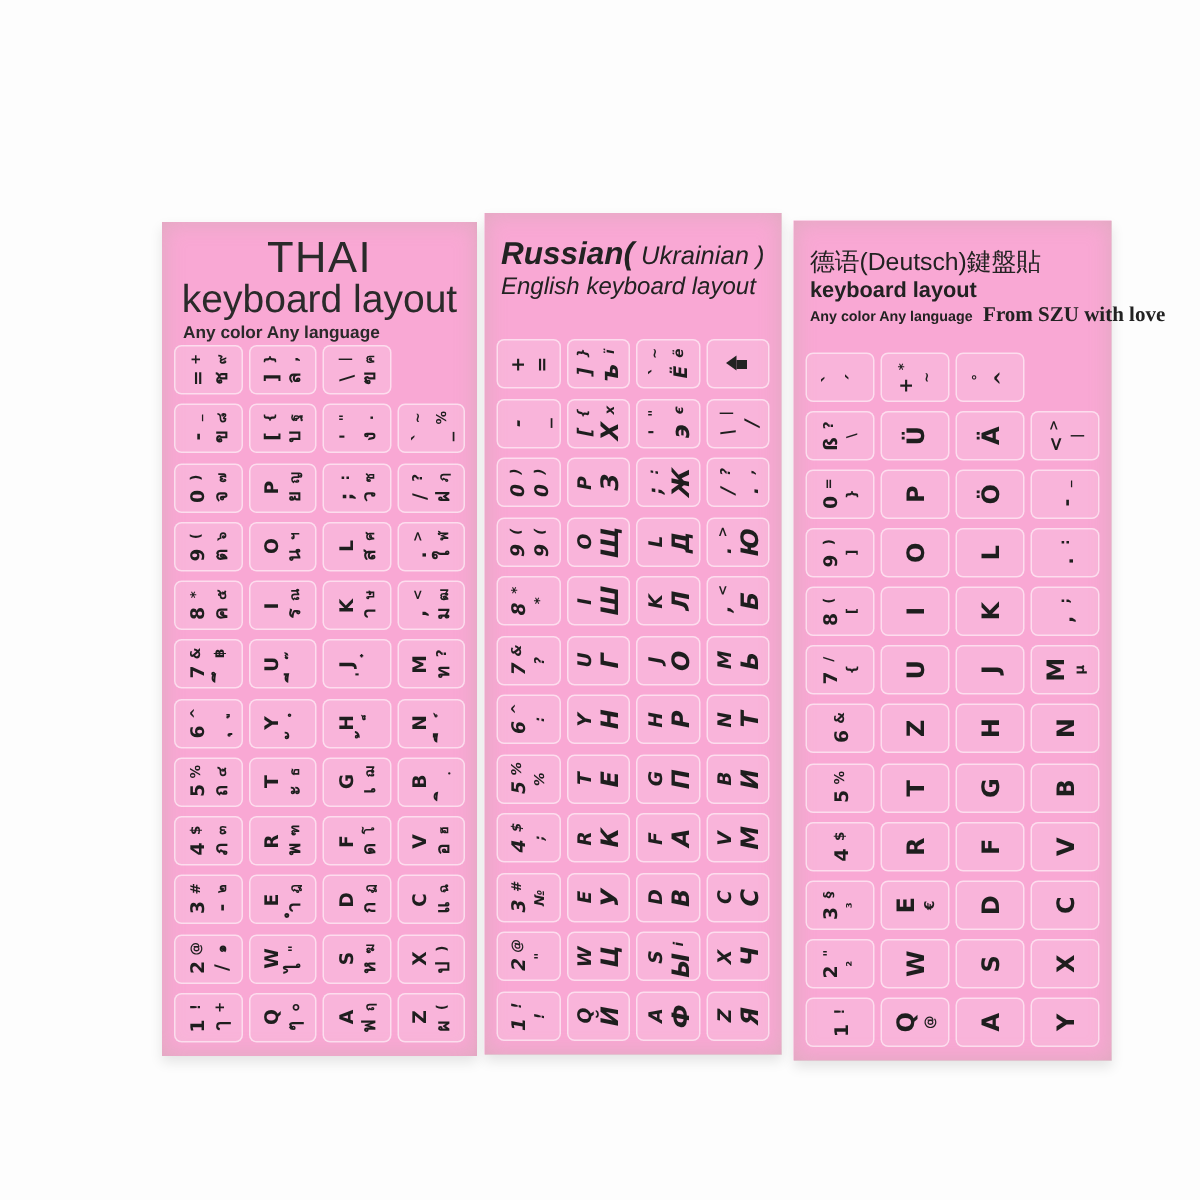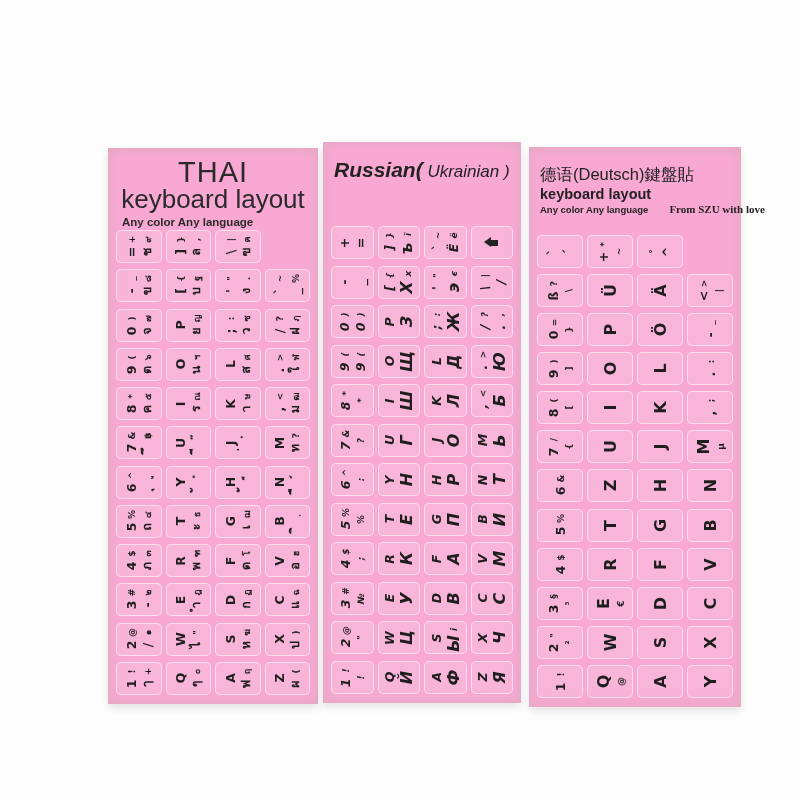--- a/index.html
+++ b/index.html
@@ -28,21 +28,21 @@
   .s1 .h3{font-size:11.5px;font-weight:bold;margin:1px 0 0 14px;color:#2a2a2a;}
 
   .s2 .h1{margin:16px 0 0 11px;color:#222;white-space:nowrap;}
   .s2 .h1 .bold{font-weight:bold;font-size:21px;}
   .s2 .h1 .reg{font-size:17px;}
   .s2 .h2{margin:1px 0 0 11px;font-size:16px;color:#222;}
 
   .s3 .h1{margin:17px 16px 0 11px;font-size:16.5px;color:#222;}
   .s3 .h2{margin:0 0 0 11px;font-size:14.5px;font-weight:bold;color:#222;}
   .s3 .h3{margin:1px 0 0 11px;font-size:9.5px;font-weight:bold;color:#222;white-space:nowrap;}
-  .s3 .h3 .love{font-family:"Liberation Serif", serif;font-size:11px;margin-left:21px;}
+  .s3 .h3 .love{font-family:"Liberation Serif", serif;font-size:14px;margin-left:7px;}
 
   
   .keys{
     position:absolute;left:6px;right:6px;bottom:9px;
     display:flex;flex-direction:column;justify-content:space-between;
   }
   .s1 .keys{top:82px;}
   .s2 .keys{top:84px;}
   .s3 .keys{top:88px;}
   .band{
@@ -555,20 +555,21 @@
             </div>
           </div>
         </div>
       </div>
   </div>
 
   <div class="sticker s2">
     <div class="h1">
       <span class="bold">Russian(</span><span class="reg"> Ukrainian )</span>
     </div>
+    <div class="h2">English keyboard layout</div>
     <div class="keys">
         <div class="band">
           <div class="cell">
             <div class="col">
               <span class="g m">+</span>
             </div>
             <div class="col">
               <span class="g m">=</span>
             </div>
           </div>

